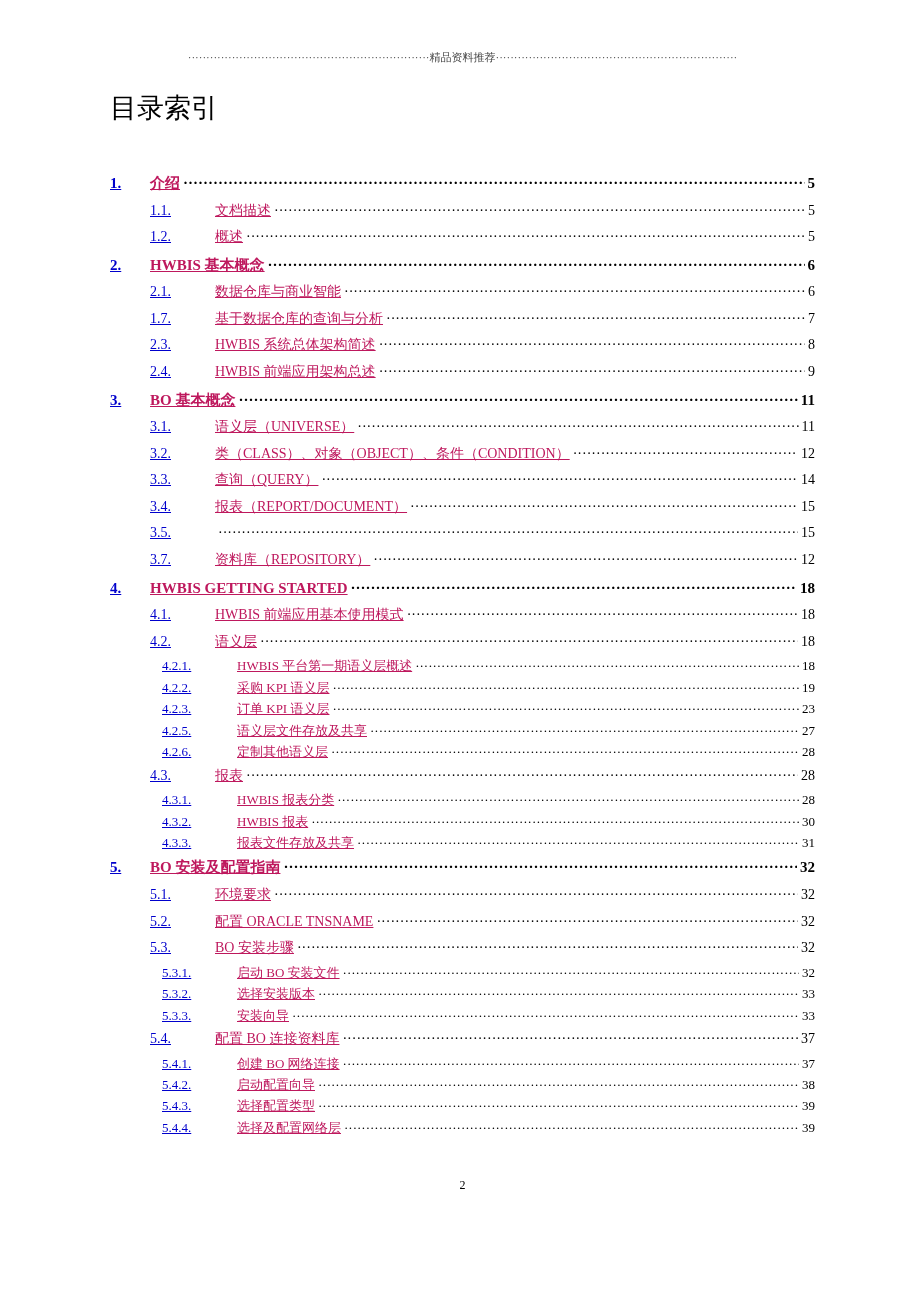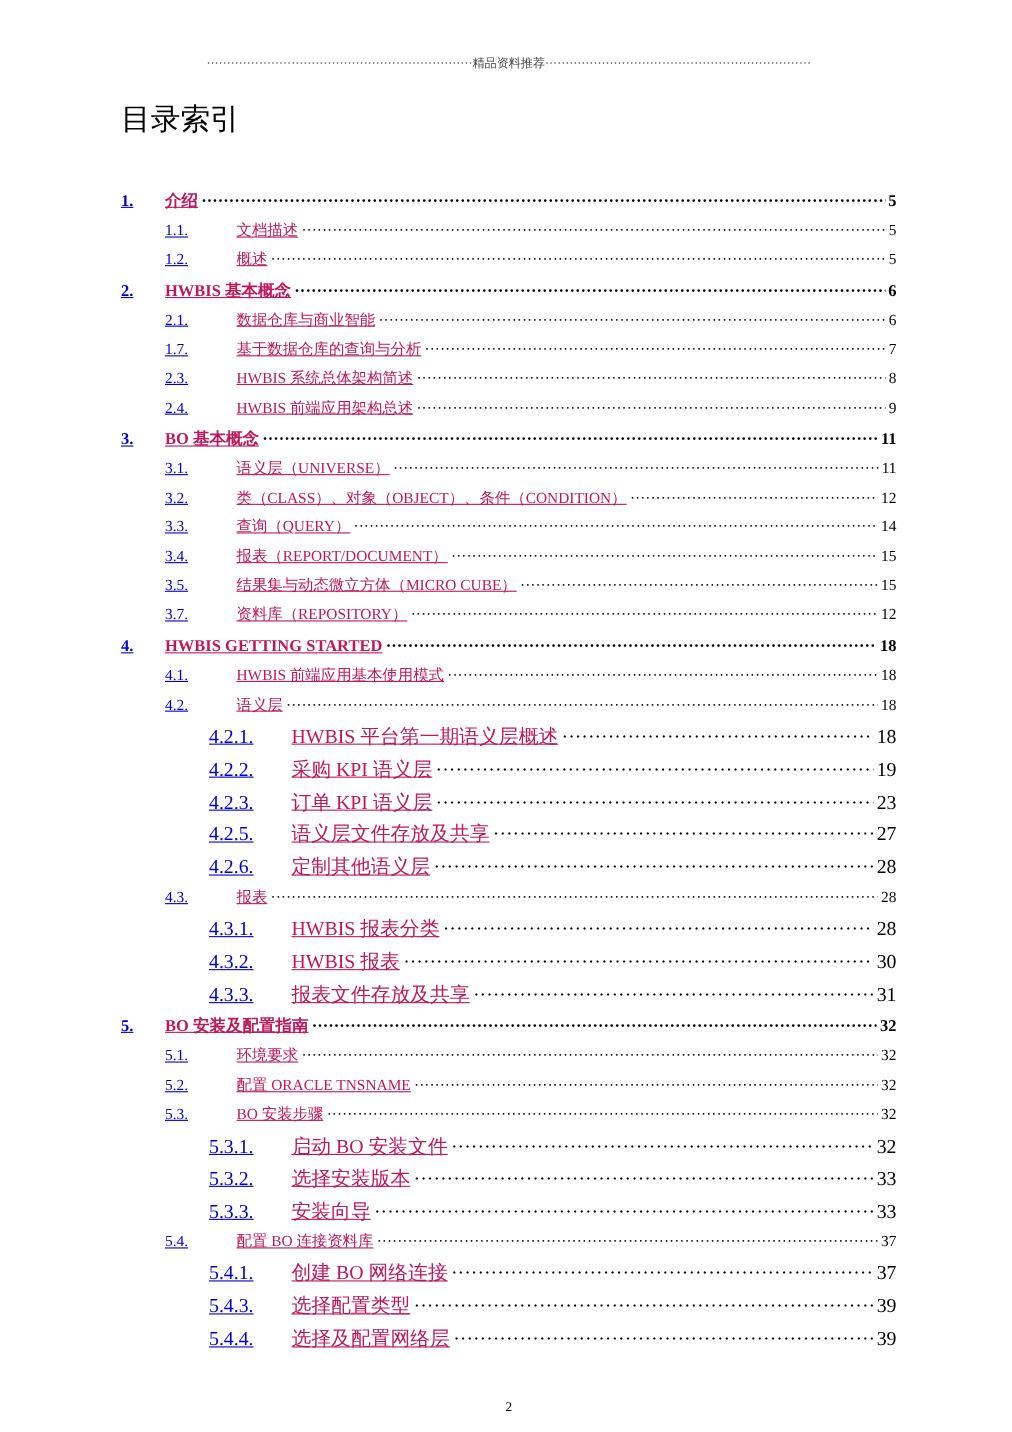--- a/index.html
+++ b/index.html
@@ -28,21 +28,21 @@
     font-size: 14px;
   }
   .row {
     display: flex;
     align-items: baseline;
     white-space: nowrap;
     line-height: 1.9;
   }
   .row.l1 { margin-left: 0; font-weight: bold; font-size: 15px; }
   .row.l2 { margin-left: 40px; font-size: 14px; font-weight: normal; }
-  .row.l3 { margin-left: 80px; font-size: 18px; font-weight: normal; line-height: 1.65;}
+  .row.l3 { margin-left: 52px; font-size: 13px; font-weight: normal; line-height: 1.65;}
   .num {
     color: #0000cc;
     text-decoration: underline;
     flex: 0 0 auto;
   }
   .row.l1 .num { width: 40px; }
   .row.l2 .num { width: 65px; }
   .row.l3 .num { width: 75px; }
   .label {
     color: #be185d;
@@ -160,21 +160,20 @@
         <span class="pg">14</span>
       </div>
       <div class="row l2">
         <a class="num">3.4.</a>
         <a class="label">报表（REPORT/DOCUMENT）</a>
         <span class="dots"></span>
         <span class="pg">15</span>
       </div>
       <div class="row l2">
         <a class="num">3.5.</a>
-        <a class="label">结果集与动态微立方体（MICRO CUBE）</a>
         <span class="dots"></span>
         <span class="pg">15</span>
       </div>
       <div class="row l2">
         <a class="num">3.7.</a>
         <a class="label">资料库（REPOSITORY）</a>
         <span class="dots"></span>
         <span class="pg">12</span>
       </div>
       <div class="row l1">
@@ -297,20 +296,26 @@
         <span class="dots"></span>
         <span class="pg">37</span>
       </div>
       <div class="row l3">
         <a class="num">5.4.1.</a>
         <a class="label">创建 BO 网络连接</a>
         <span class="dots"></span>
         <span class="pg">37</span>
       </div>
       <div class="row l3">
+        <a class="num">5.4.2.</a>
+        <a class="label">启动配置向导</a>
+        <span class="dots"></span>
+        <span class="pg">38</span>
+      </div>
+      <div class="row l3">
         <a class="num">5.4.3.</a>
         <a class="label">选择配置类型</a>
         <span class="dots"></span>
         <span class="pg">39</span>
       </div>
       <div class="row l3">
         <a class="num">5.4.4.</a>
         <a class="label">选择及配置网络层</a>
         <span class="dots"></span>
         <span class="pg">39</span>

